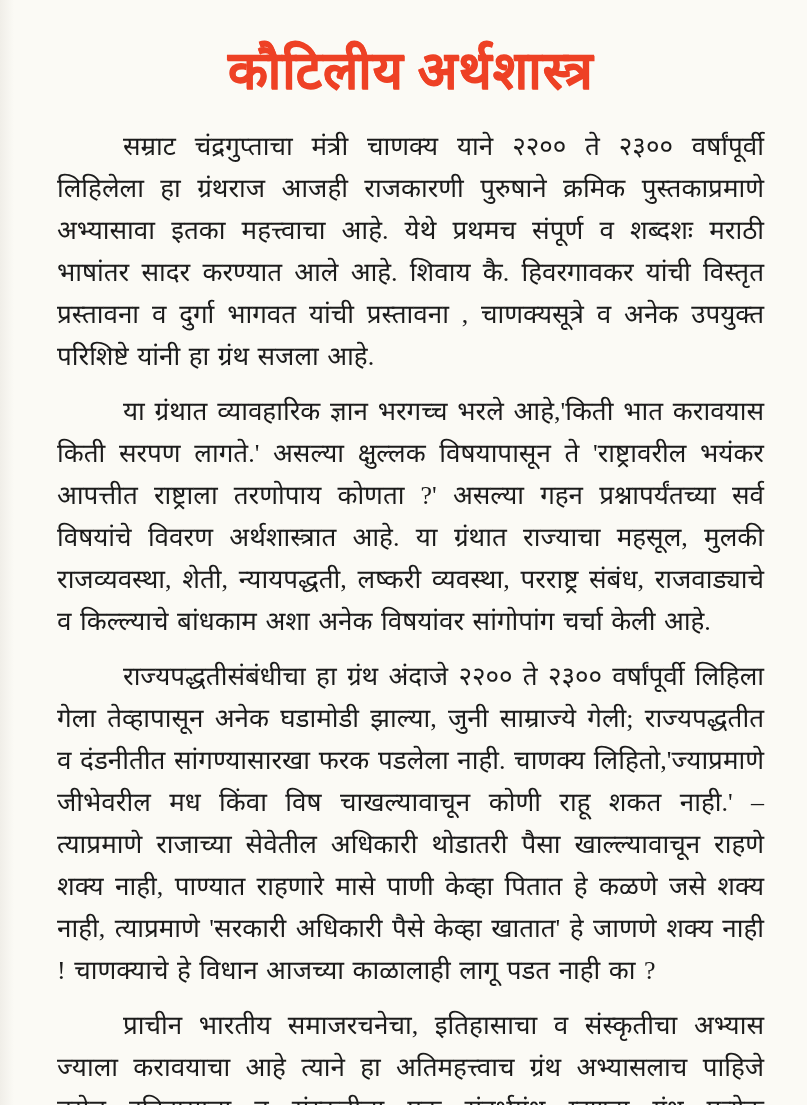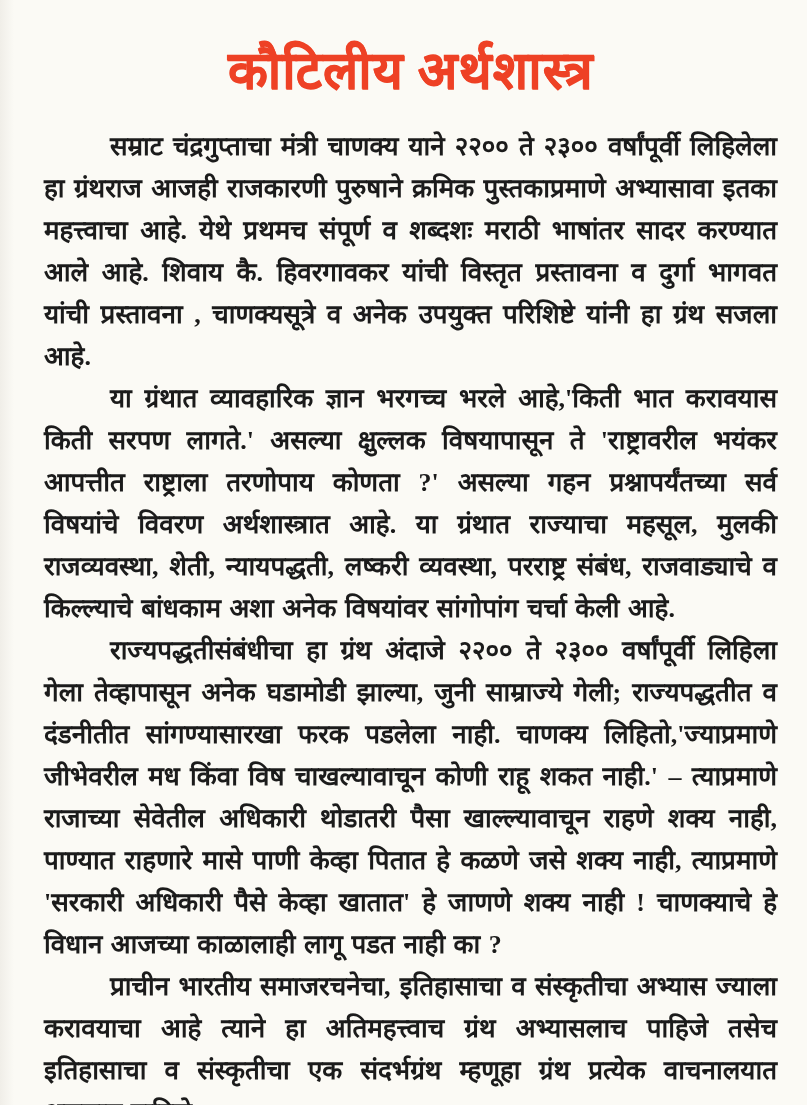--- a/index.html
+++ b/index.html
@@ -26,25 +26,25 @@
       margin: 6px 0 24px 0;
       text-align: center;
       color: #ee4125;
       font-size: 52px;
       line-height: 62px;
       font-weight: bold;
       letter-spacing: 1px;
       text-shadow: 0.5px 0.5px 0 #ee4125;
     }
     .body-text p {
-      margin: 0;
+      margin: 13px;
       color: #1b1b1b;
       font-size: 26px;
       line-height: 42px;
-      font-weight: bold;
+      font-weight: normal;
       text-align: justify;
       text-indent: 66px;
       word-spacing: 2px;
     }
   </style>
 </head>
 <body>
 
 <div class="page">
   <h1 class="title">कौटिलीय अर्थशास्त्र</h1>

